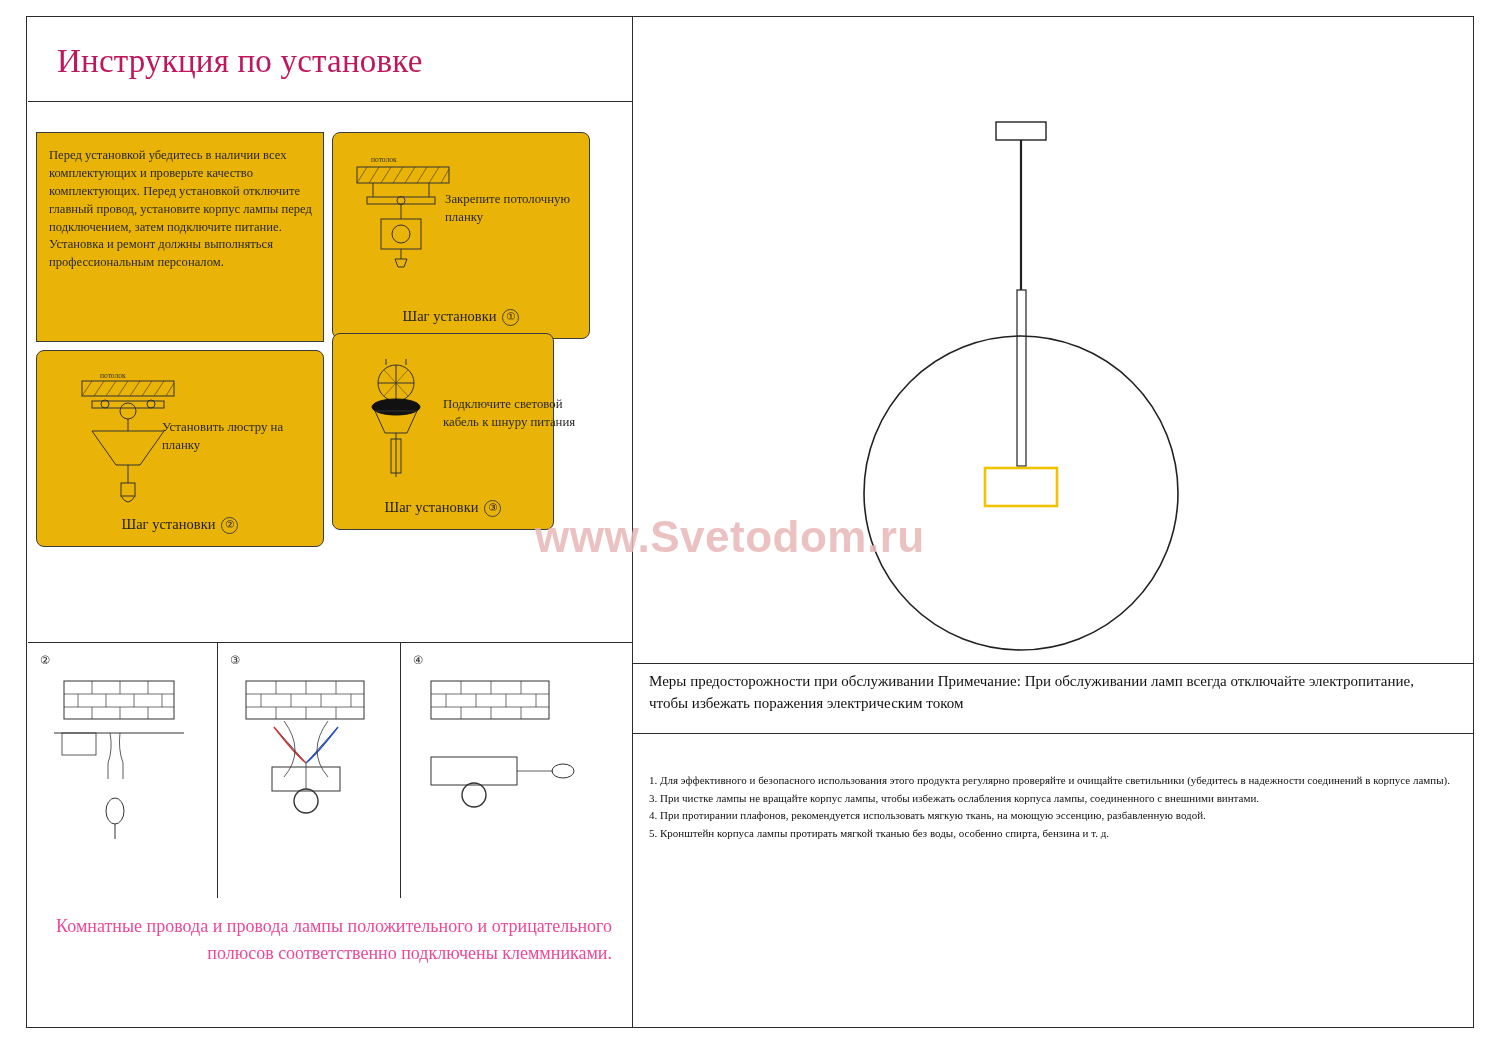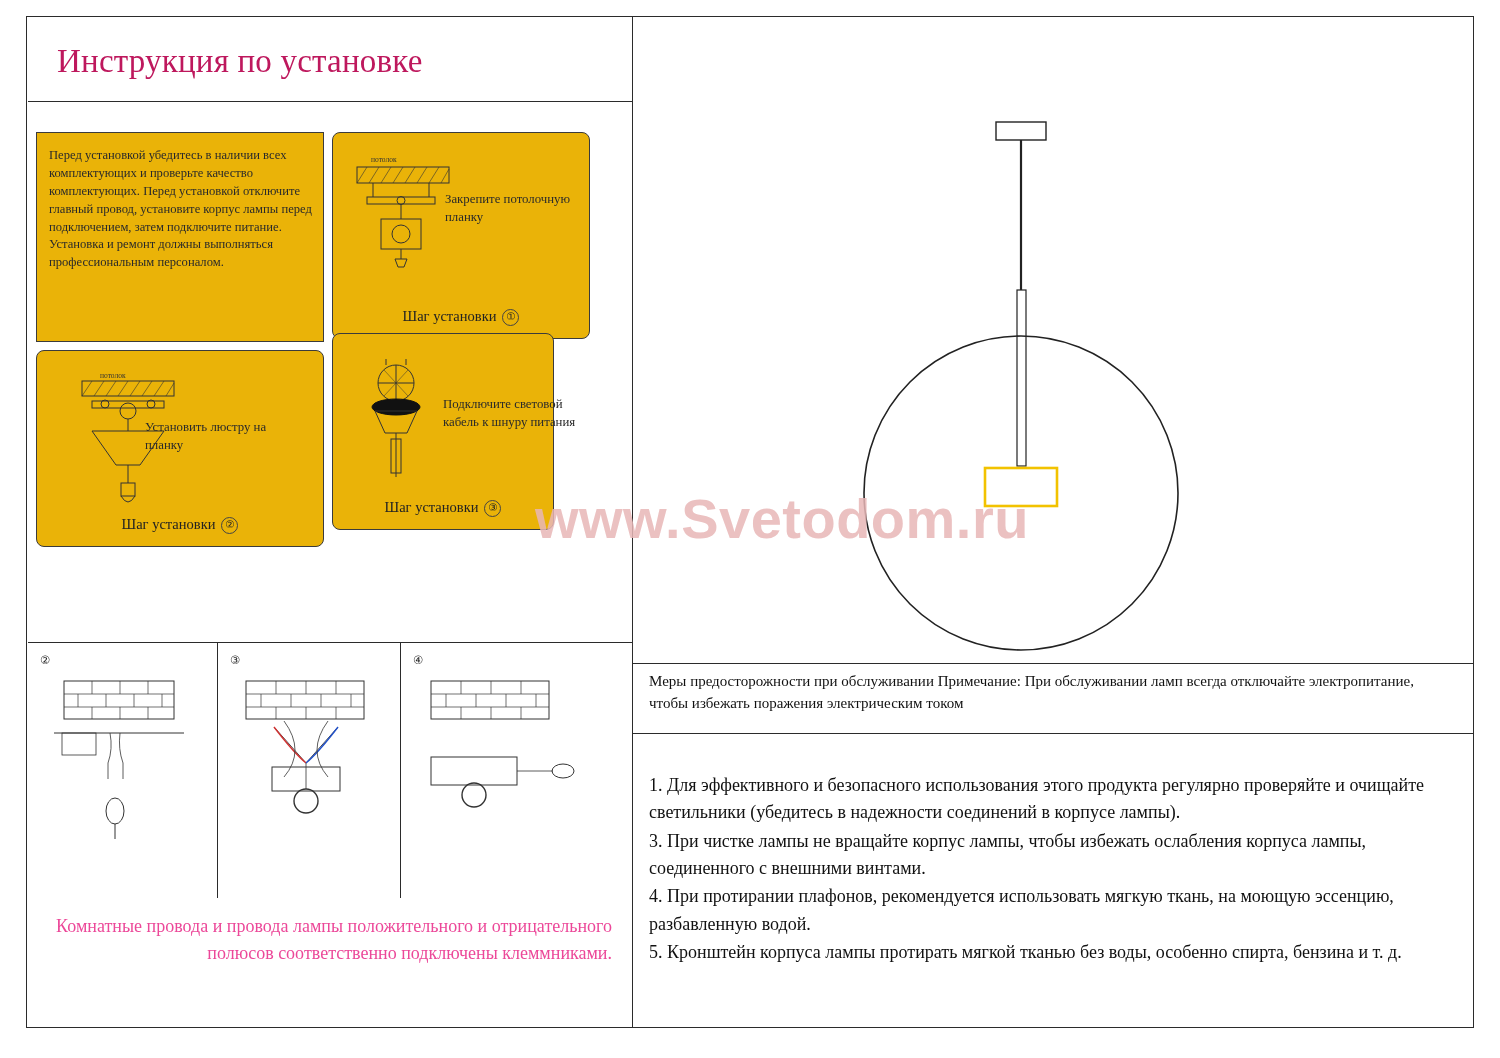--- a/index.html
+++ b/index.html
@@ -158,31 +158,31 @@
     width: 790px;
     font-size: 15px;
     line-height: 1.45;
     color: #111;
   }
   .care-list {
     position: absolute;
     left: 622px;
     top: 755px;
     width: 810px;
-    font-size: 18px;
+    font-size: 11px;
     line-height: 1.52;
     color: #111;
   }
   .care-list div { margin-bottom: 1px; }
 
   .watermark {
     position: absolute;
     left: 508px;
-    top: 469px;
-    font-size: 56px;
+    top: 495px;
+    font-size: 44px;
     font-family: "Liberation Sans", sans-serif;
     font-weight: bold;
     color: #e8b7b7;
     opacity: .85;
     letter-spacing: .5px;
     pointer-events: none;
     white-space: nowrap;
   }
   svg { display: block; }
   .lamp-svg { position: absolute; left: 606px; top: 1px; }
@@ -248,21 +248,21 @@
       <rect x="30" y="22" width="72" height="7" fill="none" stroke="#333"></rect>
       <circle cx="43" cy="25" r="4" fill="none" stroke="#333"></circle>
       <circle cx="89" cy="25" r="4" fill="none" stroke="#333"></circle>
       <circle cx="66" cy="32" r="8" fill="none" stroke="#333"></circle>
       <line x1="66" y1="40" x2="66" y2="52" stroke="#333"></line>
       <path d="M30 52 L102 52 L78 86 L54 86 Z" fill="none" stroke="#333"></path>
       <line x1="66" y1="86" x2="66" y2="104" stroke="#333"></line>
       <rect x="59" y="104" width="14" height="13" fill="none" stroke="#333"></rect>
       <path d="M59 117 q7 12 14 0" fill="none" stroke="#333"></path>
     </svg>
-    <div class="step-text" style="left:108px; top:68px; width:145px;">Установить люстру на планку</div>
+    <div class="step-text" style="left:125px; top:68px; width:145px;">Установить люстру на планку</div>
     <div class="step-caption">
       <span>Шаг установки</span><span class="circnum">②</span>
     </div>
   </div>
 
   <div class="box box-step3 rounded">
     <svg width="110" height="140" style="position:absolute; left:18px; top:25px;">
       <circle cx="45" cy="24" r="18" fill="none" stroke="#333"></circle>
       <line x1="27" y1="24" x2="63" y2="24" stroke="#333"></line>
       <line x1="45" y1="6" x2="45" y2="42" stroke="#333"></line>

